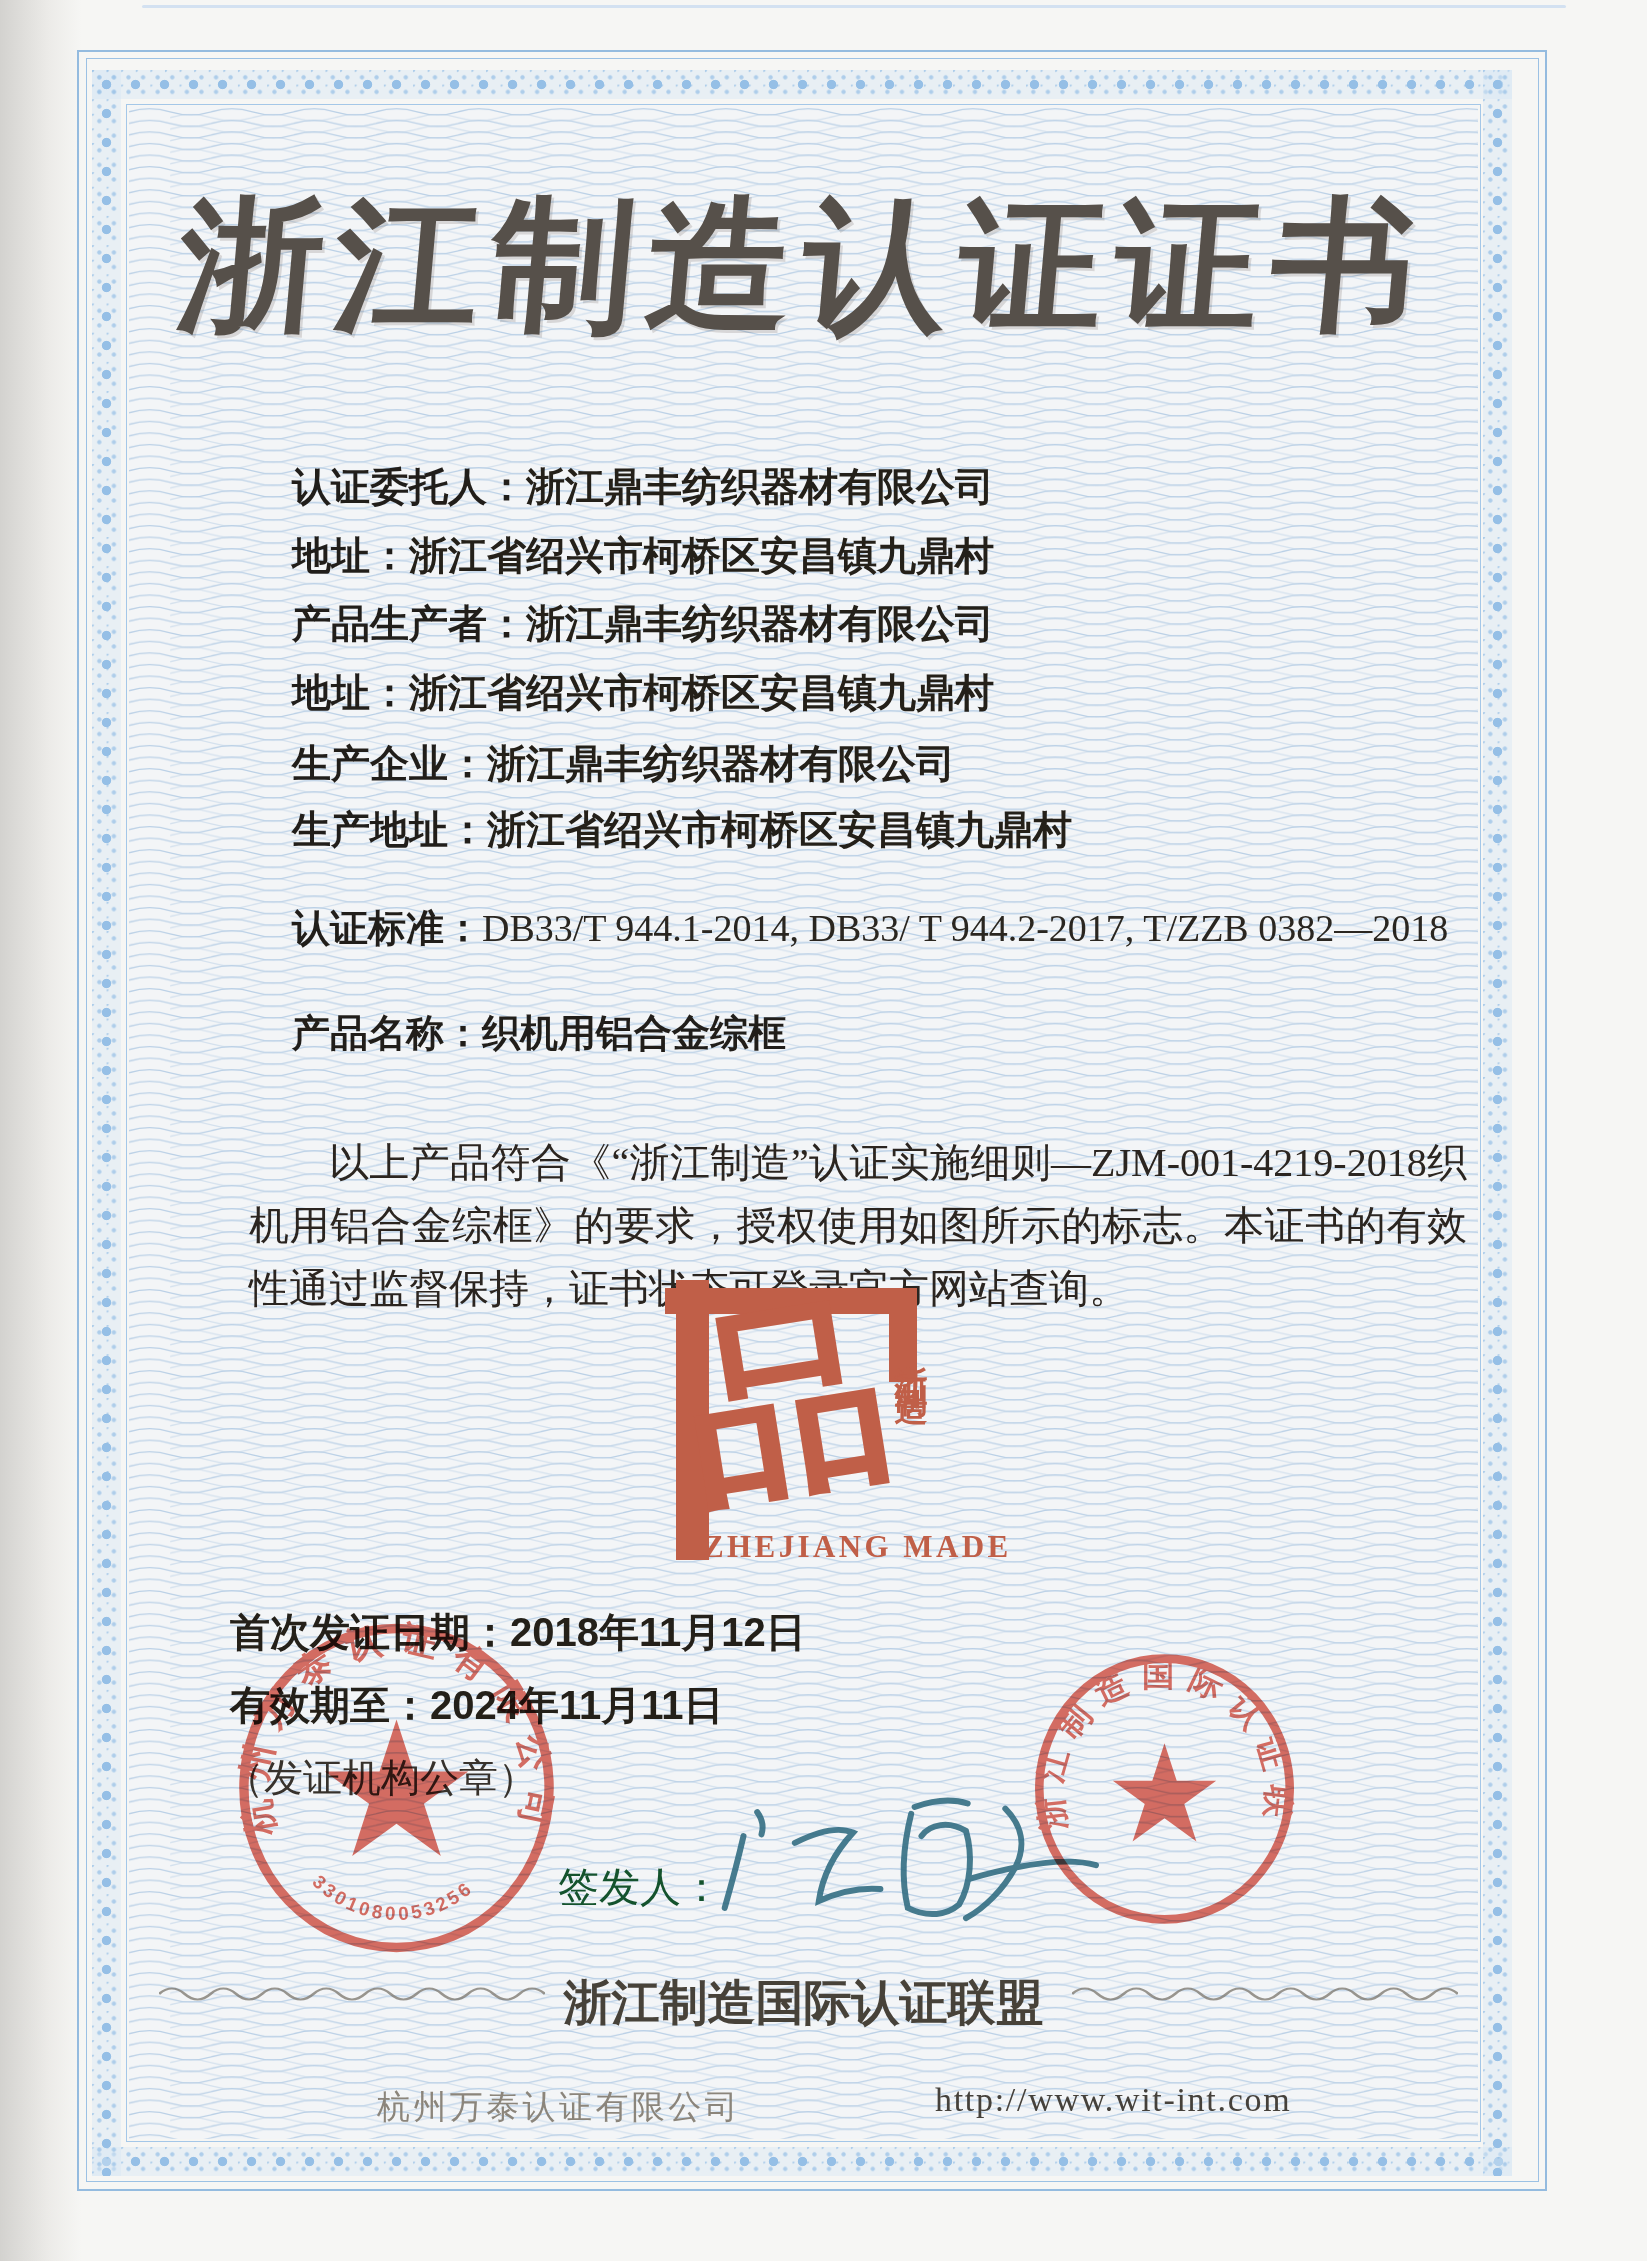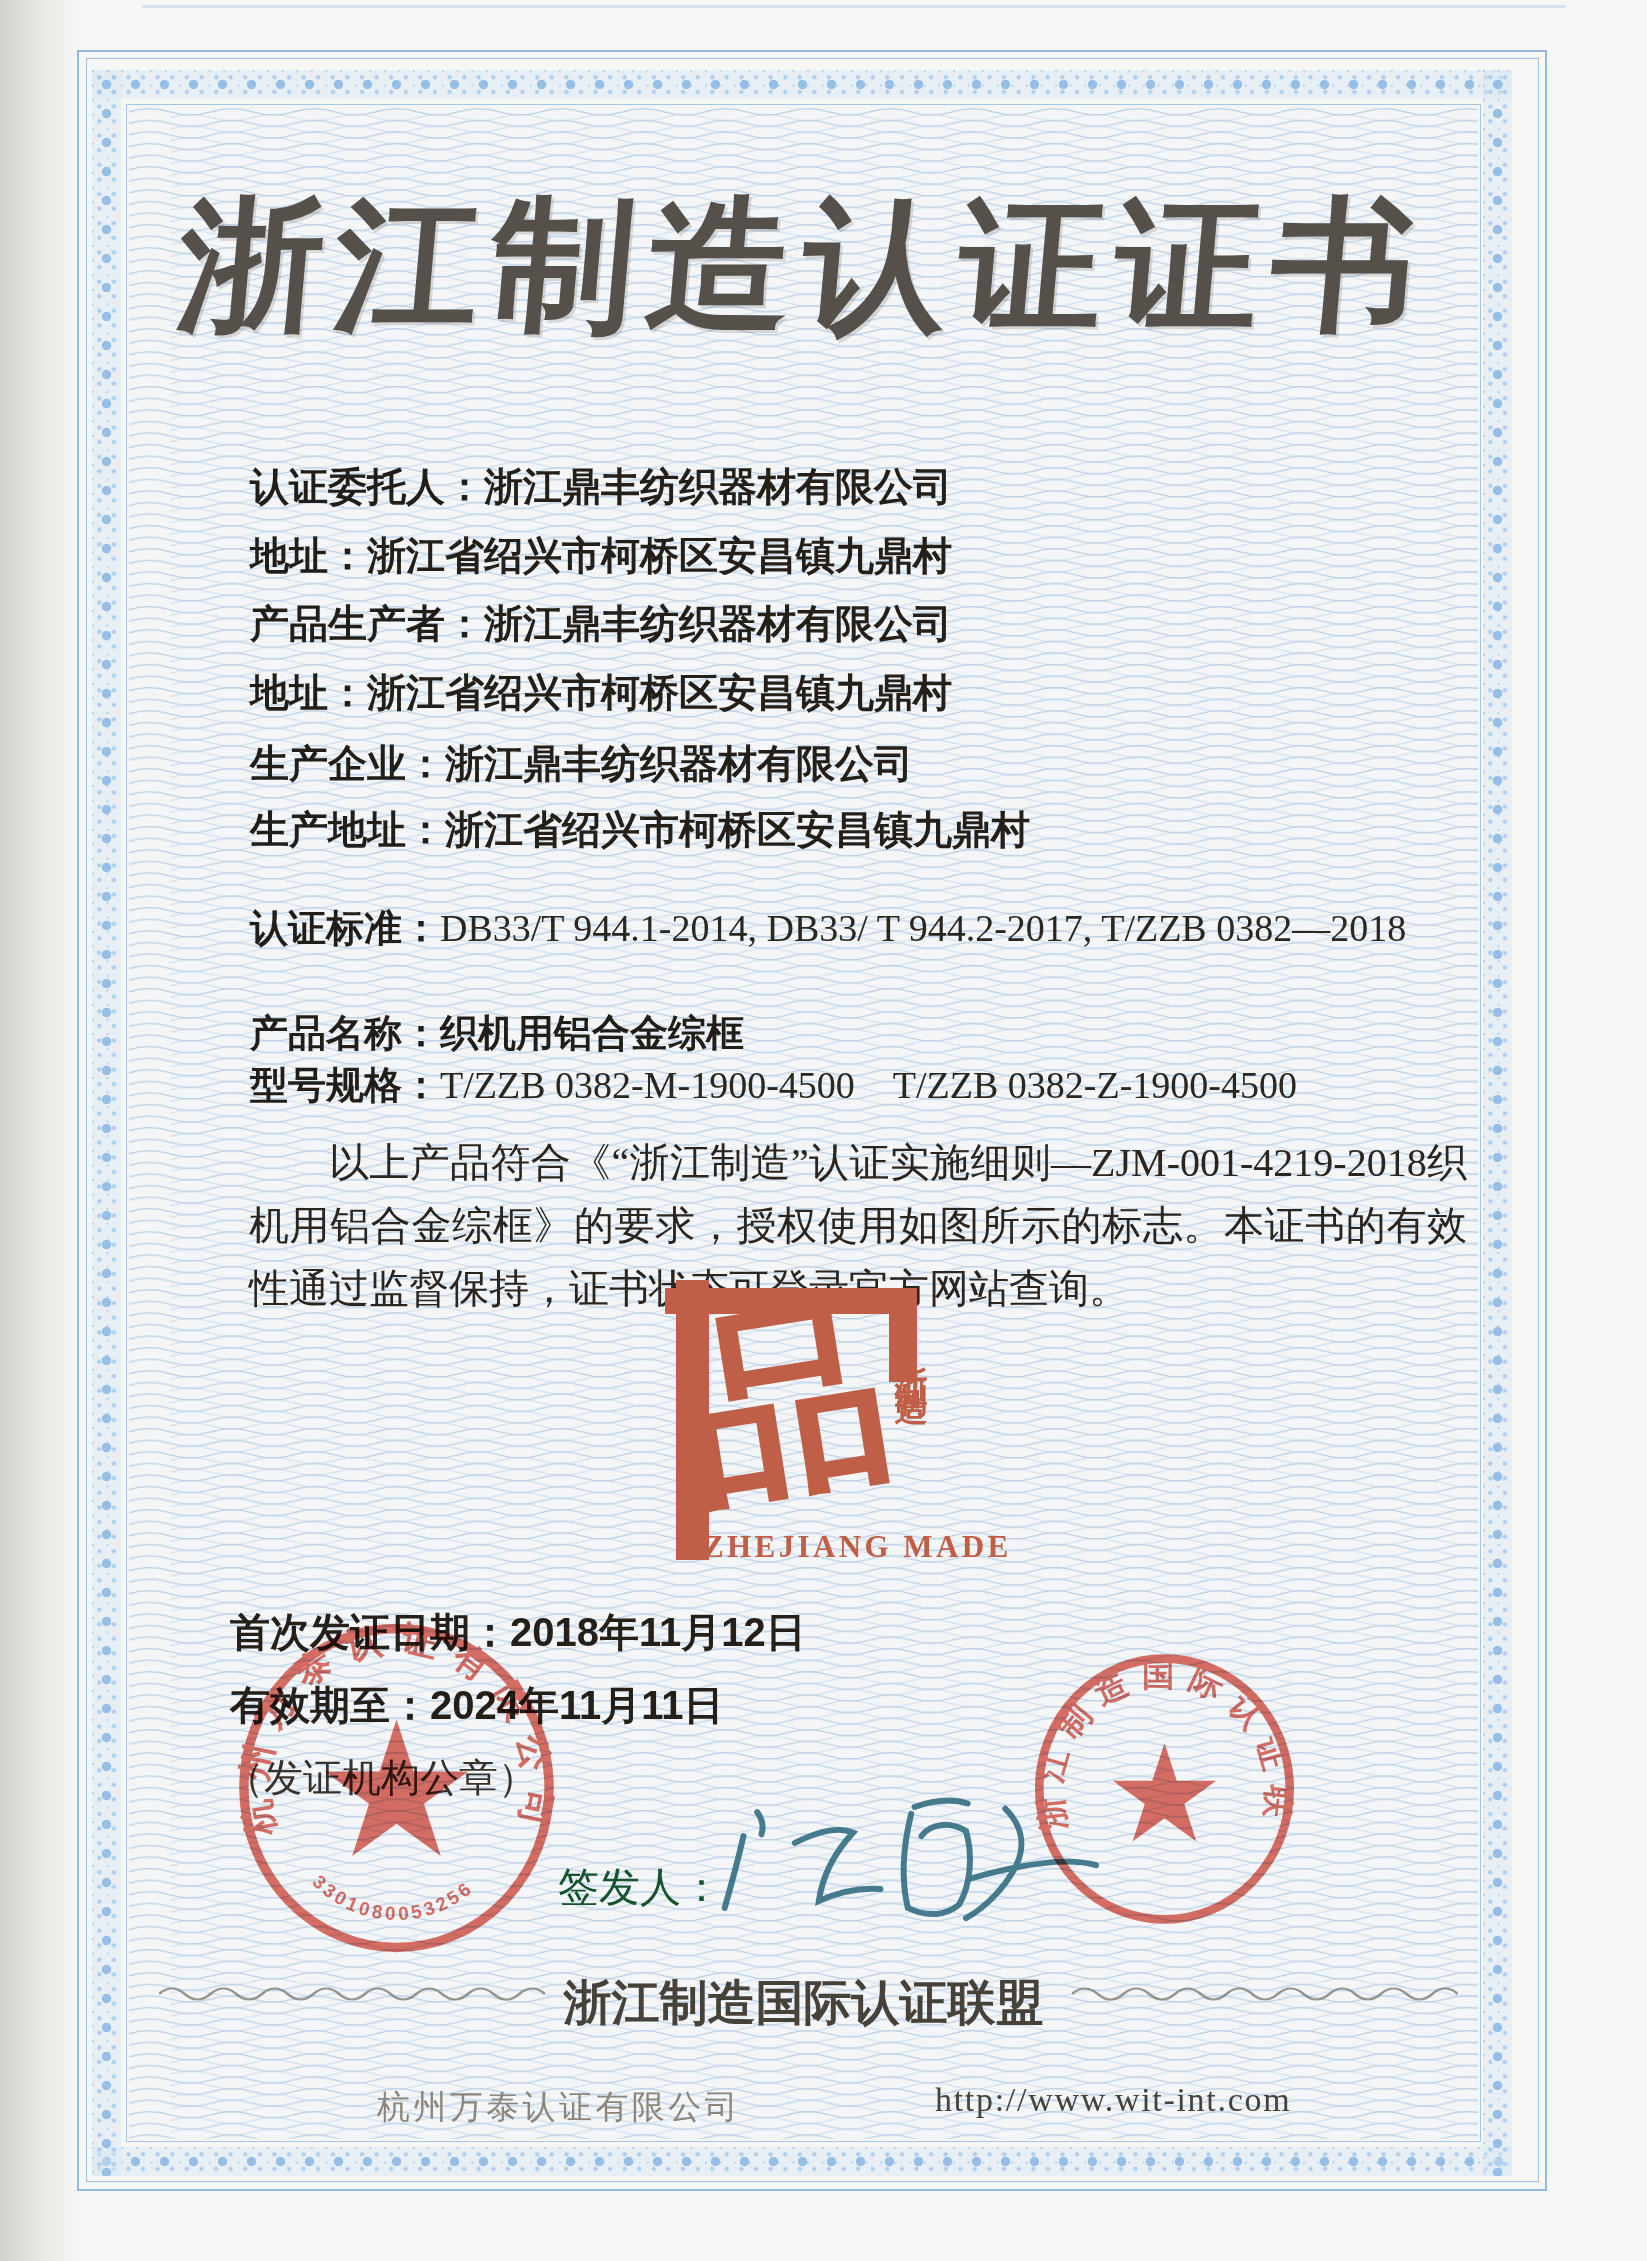--- a/index.html
+++ b/index.html
@@ -25,21 +25,21 @@
   .frame3{left:126px;top:104px;right:166px;bottom:119px;border:1.7px solid #a4c7e8;}
   .inner{left:129px;top:106px;width:1349px;height:2033px;background:#f3f5f7;}
   .waves{left:0;top:0;width:100%;height:100%;}
   
   .title{left:129px;top:170px;width:1349px;text-align:center;font-size:144px;font-weight:700;
          letter-spacing:12px;color:#56504a;transform:skewX(-5deg);
          text-shadow:2.6px 2.6px 0 rgba(86,80,74,.18);white-space:nowrap;z-index:2;}
   .certno{left:129px;top:347px;width:1349px;text-align:center;font-size:40px;white-space:nowrap;z-index:2;}
   .certno .num{font-family:"Liberation Sans","DejaVu Sans",sans-serif;letter-spacing:2.6px;color:#221f1b;}
   .lb{font-family:"Liberation Sans","DejaVu Sans",sans-serif;font-weight:700;color:#211e1a;}
-  .row{white-space:nowrap;z-index:2;}
+  .row{white-space:nowrap;z-index:2;margin-left:42px;}
   .info{left:250px;font-size:39px;line-height:55px;font-family:"Liberation Sans","DejaVu Sans",sans-serif;font-weight:700;color:#242019;}
   .spec{left:250px;font-size:38px;line-height:50px;color:#2a2620;}
   .spec .val{font-family:"Liberation Serif","DejaVu Serif",serif;font-weight:400;}
   .statement{left:249px;top:1131px;width:1218px;font-size:40px;line-height:63px;color:#2b2520;
              text-indent:2em;text-align:justify;z-index:2;}
   .dateline{left:230px;font-size:40px;line-height:55px;font-family:"Liberation Sans","DejaVu Sans",sans-serif;font-weight:700;color:#242019;white-space:nowrap;z-index:2;}
   .sealnote{left:225px;top:1751px;font-size:39px;color:#37322c;white-space:nowrap;z-index:2;}
   .signer{left:558px;top:1860px;font-size:41px;color:#14532d;white-space:nowrap;z-index:2;}
   .alliance{left:129px;top:1971px;width:1349px;text-align:center;font-size:48px;font-weight:700;color:#474239;white-space:nowrap;z-index:2;}
   .footer-co{left:377px;top:2085px;font-size:33px;color:#8b857b;letter-spacing:3.4px;white-space:nowrap;z-index:2;}
@@ -101,22 +101,20 @@
     <span class="lb">地址：</span><span>浙江省绍兴市柯桥区安昌镇九鼎村</span></div>
   <div class="abs row info" style="top:736px">
     <span class="lb">生产企业：</span><span>浙江鼎丰纺织器材有限公司</span></div>
   <div class="abs row info" style="top:802px">
     <span class="lb">生产地址：</span><span>浙江省绍兴市柯桥区安昌镇九鼎村</span></div>
 
   <div class="abs row spec" style="top:903px">
     <span class="lb">认证标准：</span><span class="val">DB33/T 944.1-2014, DB33/ T 944.2-2017, T/ZZB 0382—2018</span></div>
   <div class="abs row spec" style="top:1008px">
     <span class="lb">产品名称：</span><span class="lb">织机用铝合金综框</span></div>
-  <div class="abs row spec" style="top:1060px">
-    <span class="lb">型号规格：</span><span class="val">T/ZZB 0382-M-1900-4500　T/ZZB 0382-Z-1900-4500</span></div>
 
   <div class="abs statement">以上产品符合《“浙江制造”认证实施细则—ZJM-001-4219-2018织机用铝合金综框》的要求，授权使用如图所示的标志。本证书的有效性通过监督保持，证书状态可登录官方网站查询。</div>
 
   <div class="abs logo-red logo-topbar"></div>
   <div class="abs logo-red logo-leftbar"></div>
   <div class="abs logo-red logo-hook"></div>
   <div class="abs logo-mark">品</div>
   <div class="abs logo-side">浙江制造</div>
   <div class="abs logo-en">ZHEJIANG MADE</div>
 

